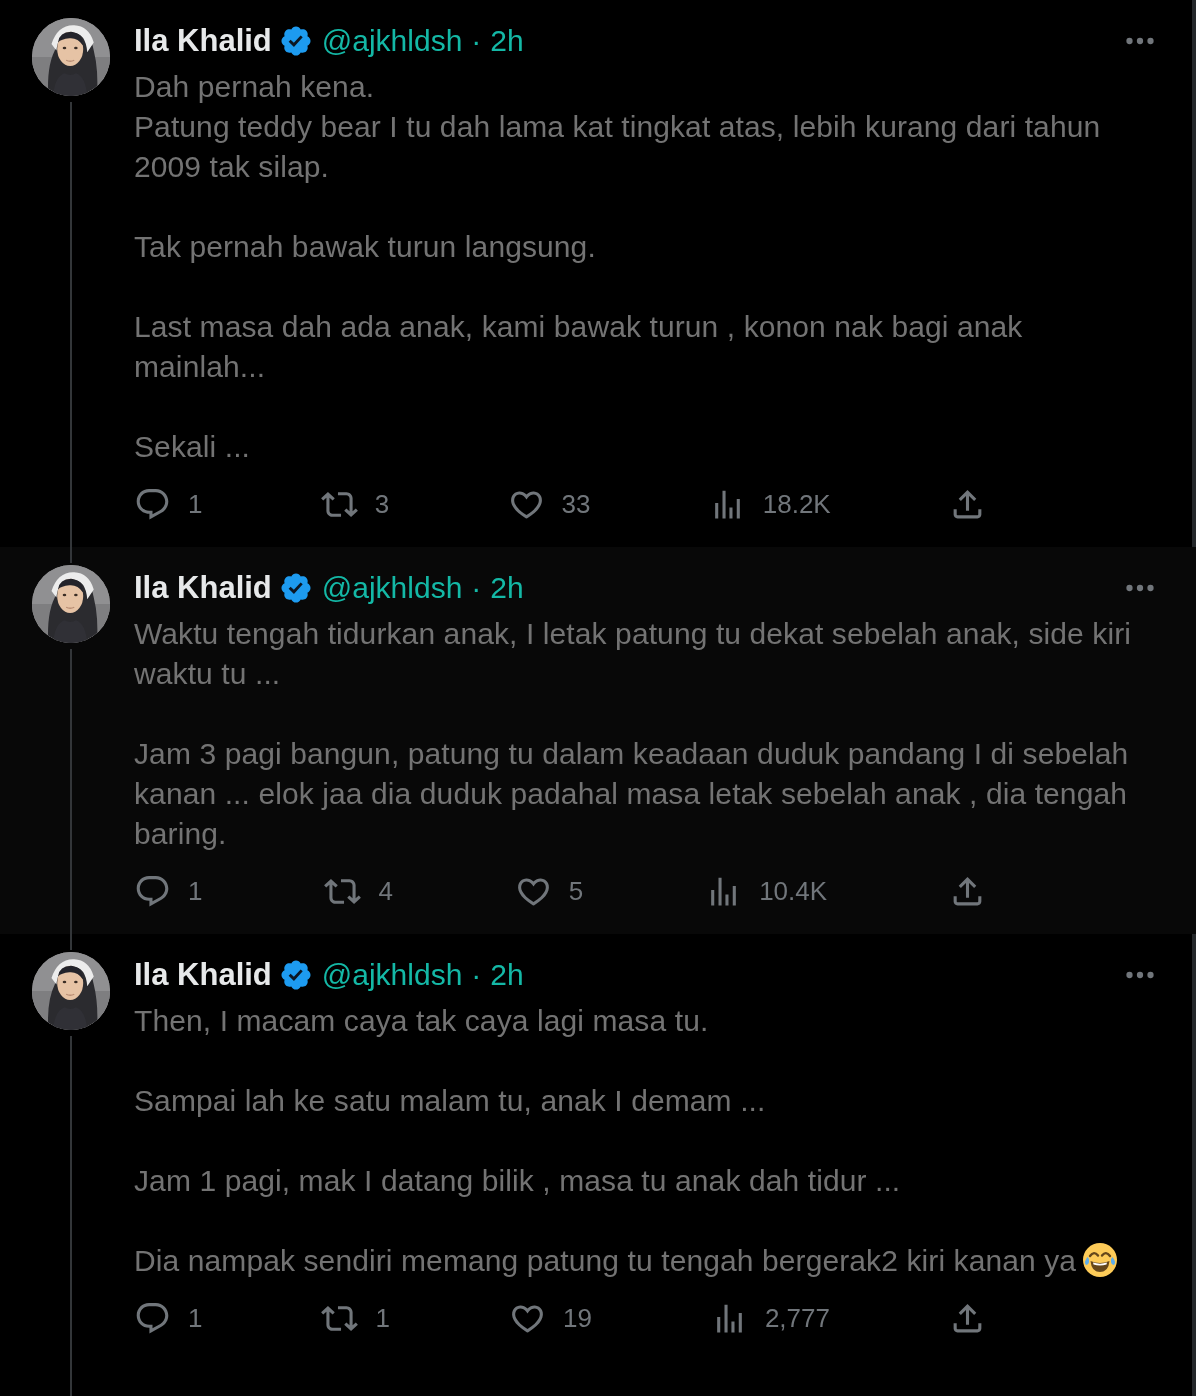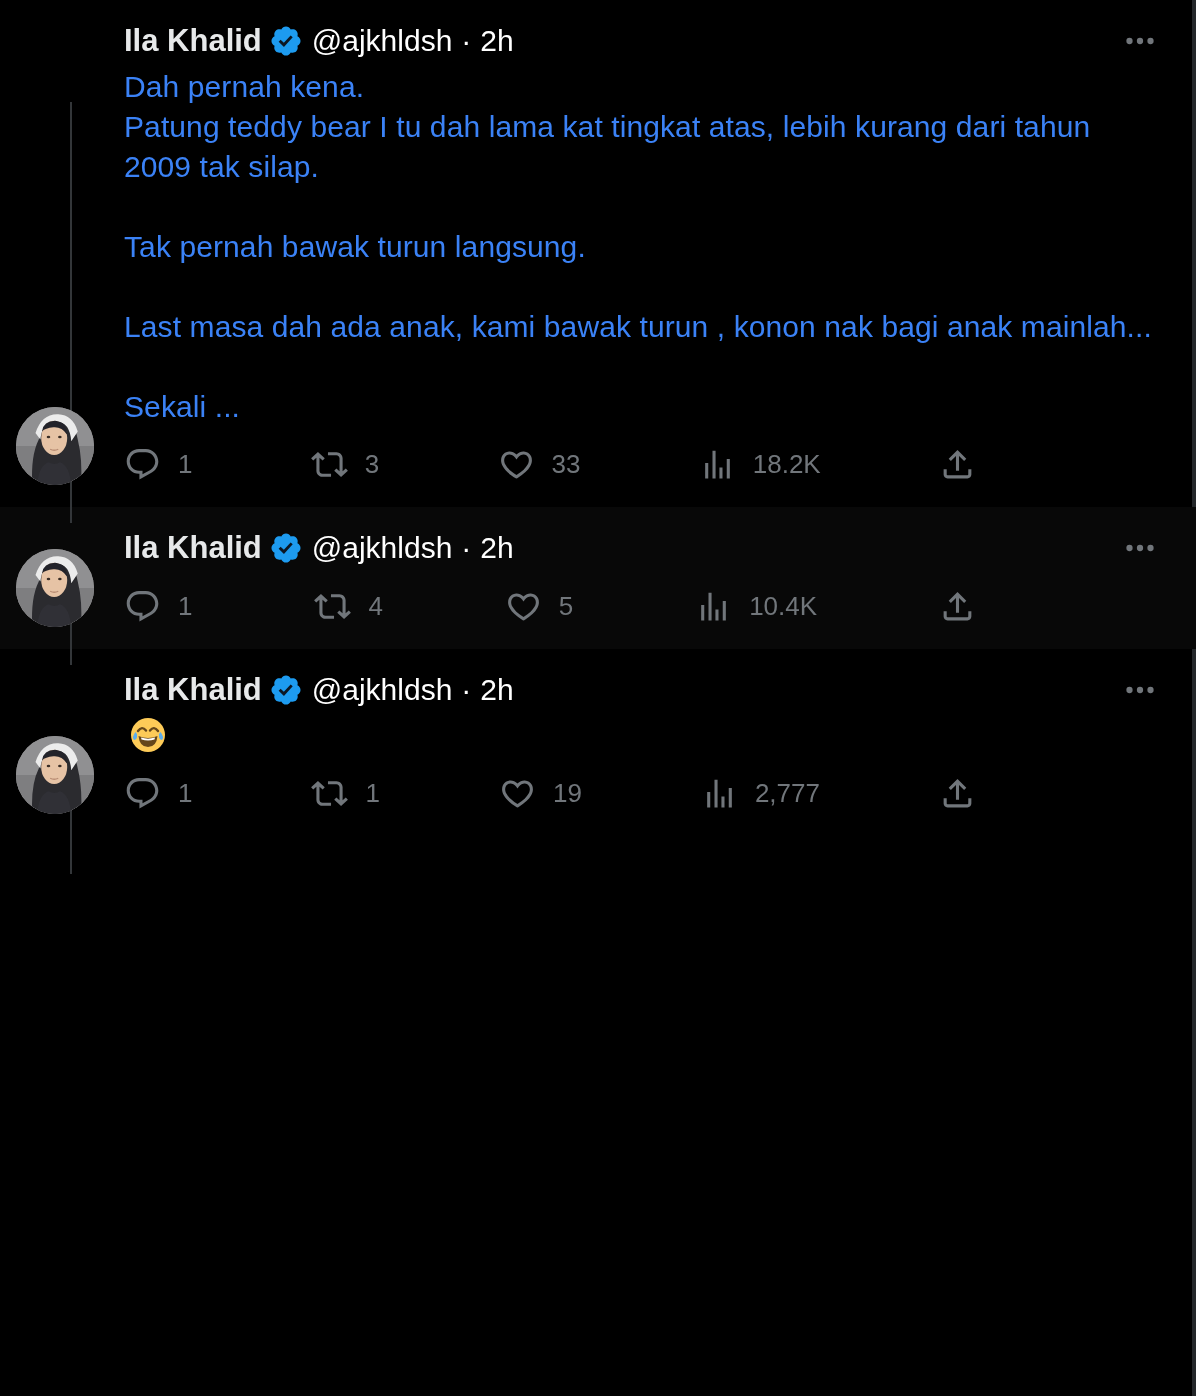--- a/index.html
+++ b/index.html
@@ -7,23 +7,22 @@
   body {
     width:1196px; height:1396px; position:relative; overflow:hidden;
     font-family:"Liberation Sans", sans-serif;
     color:#e7e9ea;
   }
   .right-edge {
     position:absolute; top:0; right:0; width:4px; height:1396px;
     background:#24272a;
   }
   .tweet {
-    position:relative; display:flex; gap:30px;
-    padding:18px 36px 22px 16px;
-    align-items:flex-end;
+    position:relative; display:flex; gap:24px;
+    padding:18px 36px 22px 32px;
   }
   .tweet.highlighted { background:#080808; }
   .tweet.last { padding-bottom:60px; }
   .thread-line-above {
     position:absolute; left:70px; top:0; width:2px; height:16px;
     background:#333639;
   }
   .thread-line-below {
     position:absolute; left:70px; top:102px; bottom:0; width:2px;
     background:#333639;
@@ -31,28 +30,28 @@
   .gutter { width:78px; flex:0 0 78px; position:relative; }
   .avatar {
     width:78px; height:78px; border-radius:50%; overflow:hidden;
     background:#8e8e90; cursor:pointer;
   }
   .avatar svg { display:block; width:78px; height:78px; }
   .content { flex:1; min-width:0; padding-top:2px; }
   .header { display:flex; align-items:center; height:42px; }
   .display-name { font-size:31px; font-weight:700; color:#e7e9ea; cursor:pointer; white-space:nowrap; }
   .verified { width:34px; height:34px; margin:0 9px 0 7px; flex:0 0 auto; }
-  .handle-group { display:flex; align-items:center; gap:9px; color:#ffffff; font-size:30px; white-space:nowrap; }
+  .handle-group { display:flex; align-items:center; gap:9px; color:#14b8a6; font-size:30px; white-space:nowrap; }
   .more-btn {
     margin-left:auto; width:40px; height:40px; border:none; background:none;
     color:#71767b; cursor:pointer; display:flex; align-items:center; justify-content:center;
   }
   .more-btn svg { width:36px; height:36px; }
   .body-text {
-    margin-top:5px; font-size:30px; line-height:40px; color:#3b82f6;
+    margin-top:5px; font-size:30px; line-height:40px; color:#737373;
     white-space:pre-line; letter-spacing:0.1px;
   }
   .emoji-inline { display:inline-block; width:36px; height:36px; vertical-align:-7px; margin-left:6px; }
   .actions {
     margin-top:16px; max-width:852px; height:42px;
     display:flex; justify-content:space-between; align-items:center;
     color:#71767b;
   }
   .action-group {
     display:flex; align-items:center; gap:17px;
@@ -205,20 +204,23 @@
         <span>@ajkhldsh</span>
         <span>·</span>
         <span>2h</span>
       </span>
       <button class="more-btn">
         <svg viewBox="0 0 24 24" fill="currentColor">
             <use href="#def-more"></use>
           </svg>
       </button>
     </div>
+    <div class="body-text">Waktu tengah tidurkan anak, I letak patung tu dekat sebelah anak, side kiri waktu tu ...
+
+Jam 3 pagi bangun, patung tu dalam keadaan duduk pandang I di sebelah kanan ... elok jaa dia duduk padahal masa letak sebelah anak , dia tengah baring.</div>
     <div class="actions">
       <button class="action-group">
         <svg viewBox="0 0 24 24" fill="currentColor">
             <use href="#def-reply"></use>
           </svg>
         <span class="action-count">1</span>
       </button>
       <button class="action-group">
         <svg viewBox="0 0 24 24" fill="currentColor">
             <use href="#def-repost"></use>
@@ -266,21 +268,27 @@
         <span>@ajkhldsh</span>
         <span>·</span>
         <span>2h</span>
       </span>
       <button class="more-btn">
         <svg viewBox="0 0 24 24" fill="currentColor">
             <use href="#def-more"></use>
           </svg>
       </button>
     </div>
-    <div class="body-text"><svg class="emoji-inline" viewBox="0 0 36 36">
+    <div class="body-text"><span>Then, I macam caya tak caya lagi masa tu.
+
+Sampai lah ke satu malam tu, anak I demam ...
+
+Jam 1 pagi, mak I datang bilik , masa tu anak dah tidur ...
+
+Dia nampak sendiri memang patung tu tengah bergerak2 kiri kanan ya</span><svg class="emoji-inline" viewBox="0 0 36 36">
           <use href="#def-joy"></use>
         </svg></div>
     <div class="actions">
       <button class="action-group">
         <svg viewBox="0 0 24 24" fill="currentColor">
             <use href="#def-reply"></use>
           </svg>
         <span class="action-count">1</span>
       </button>
       <button class="action-group">

